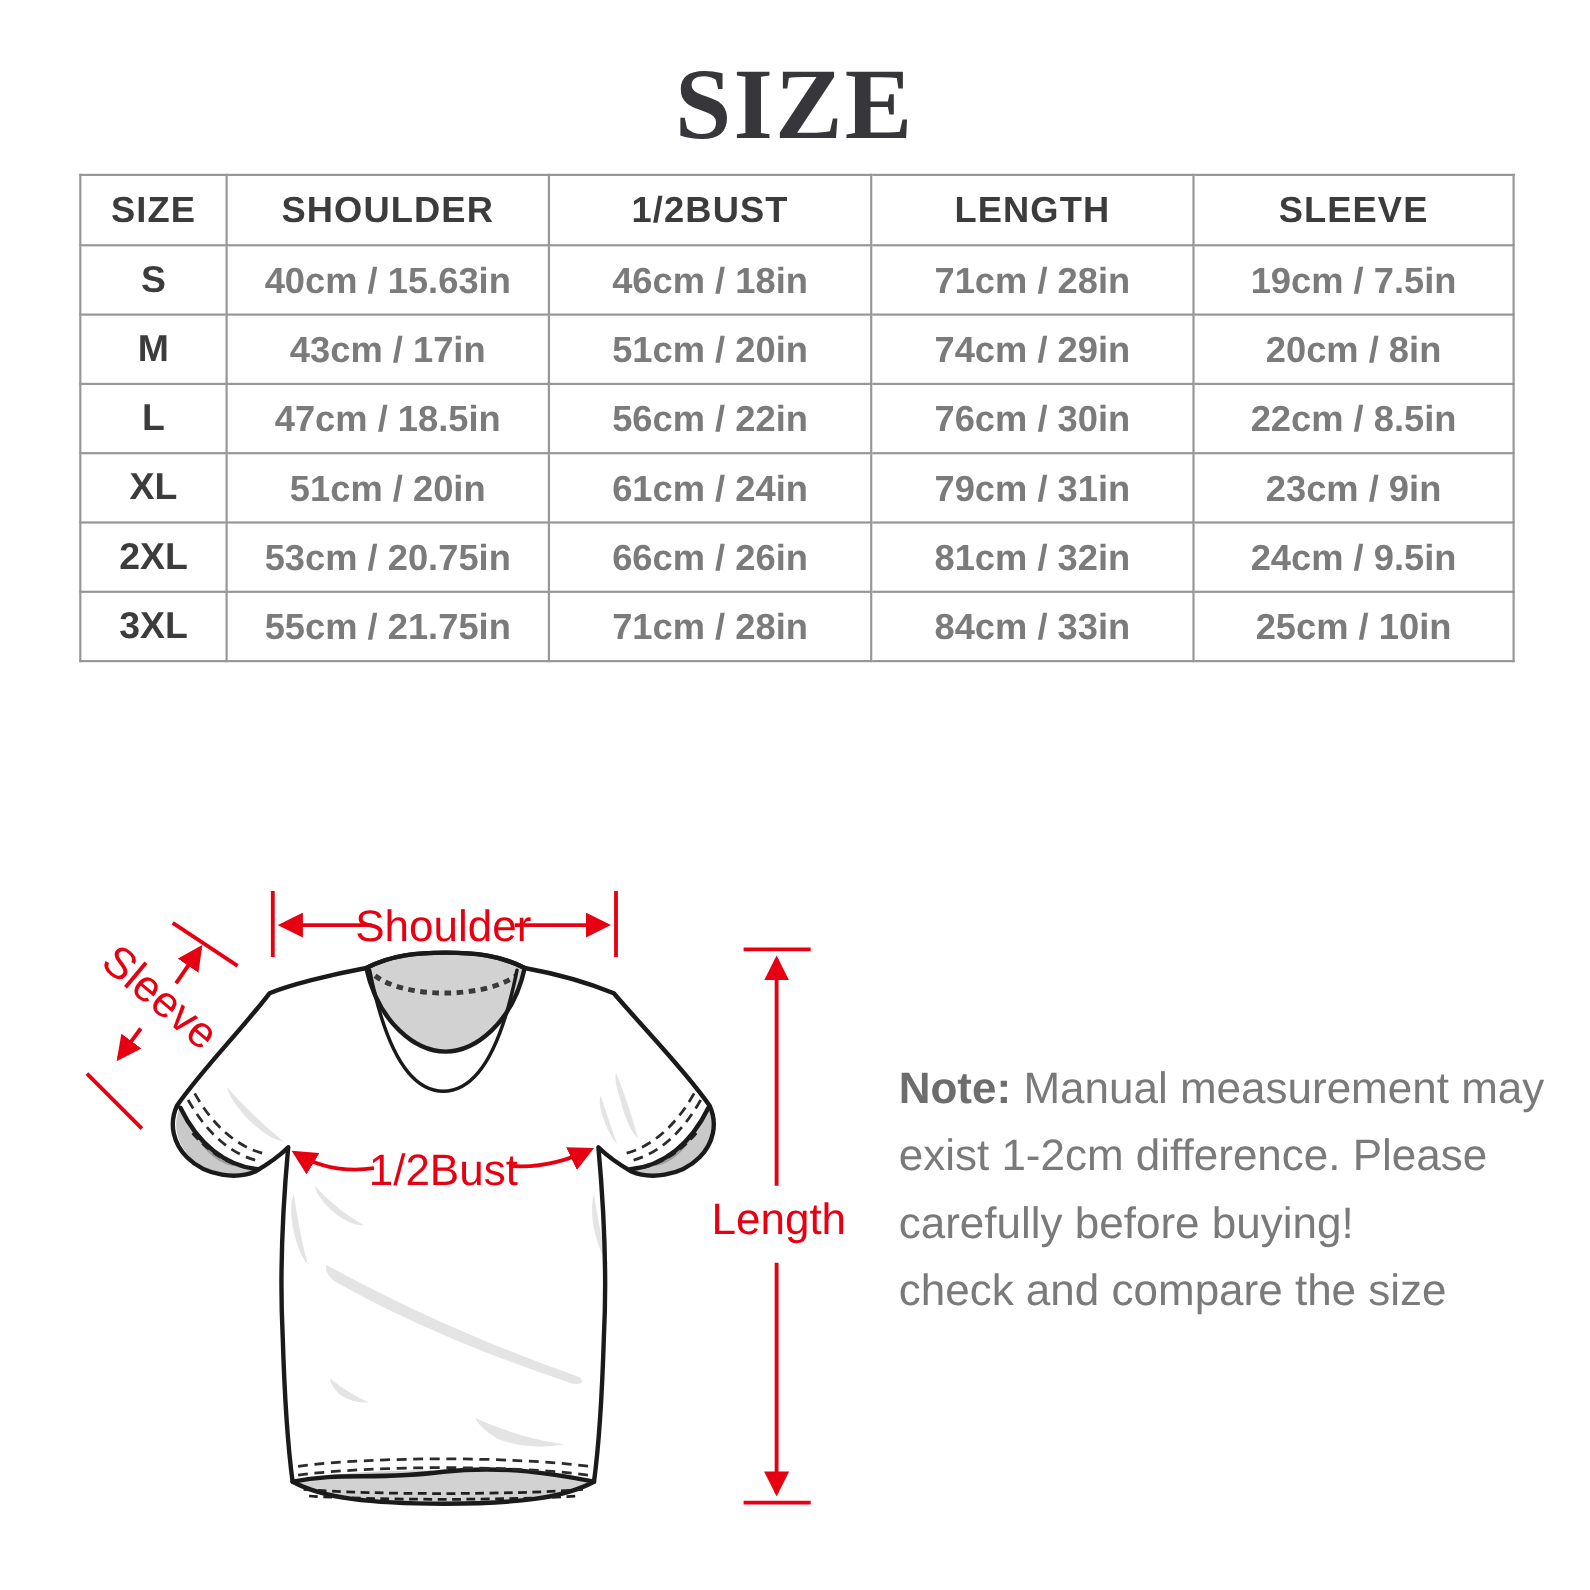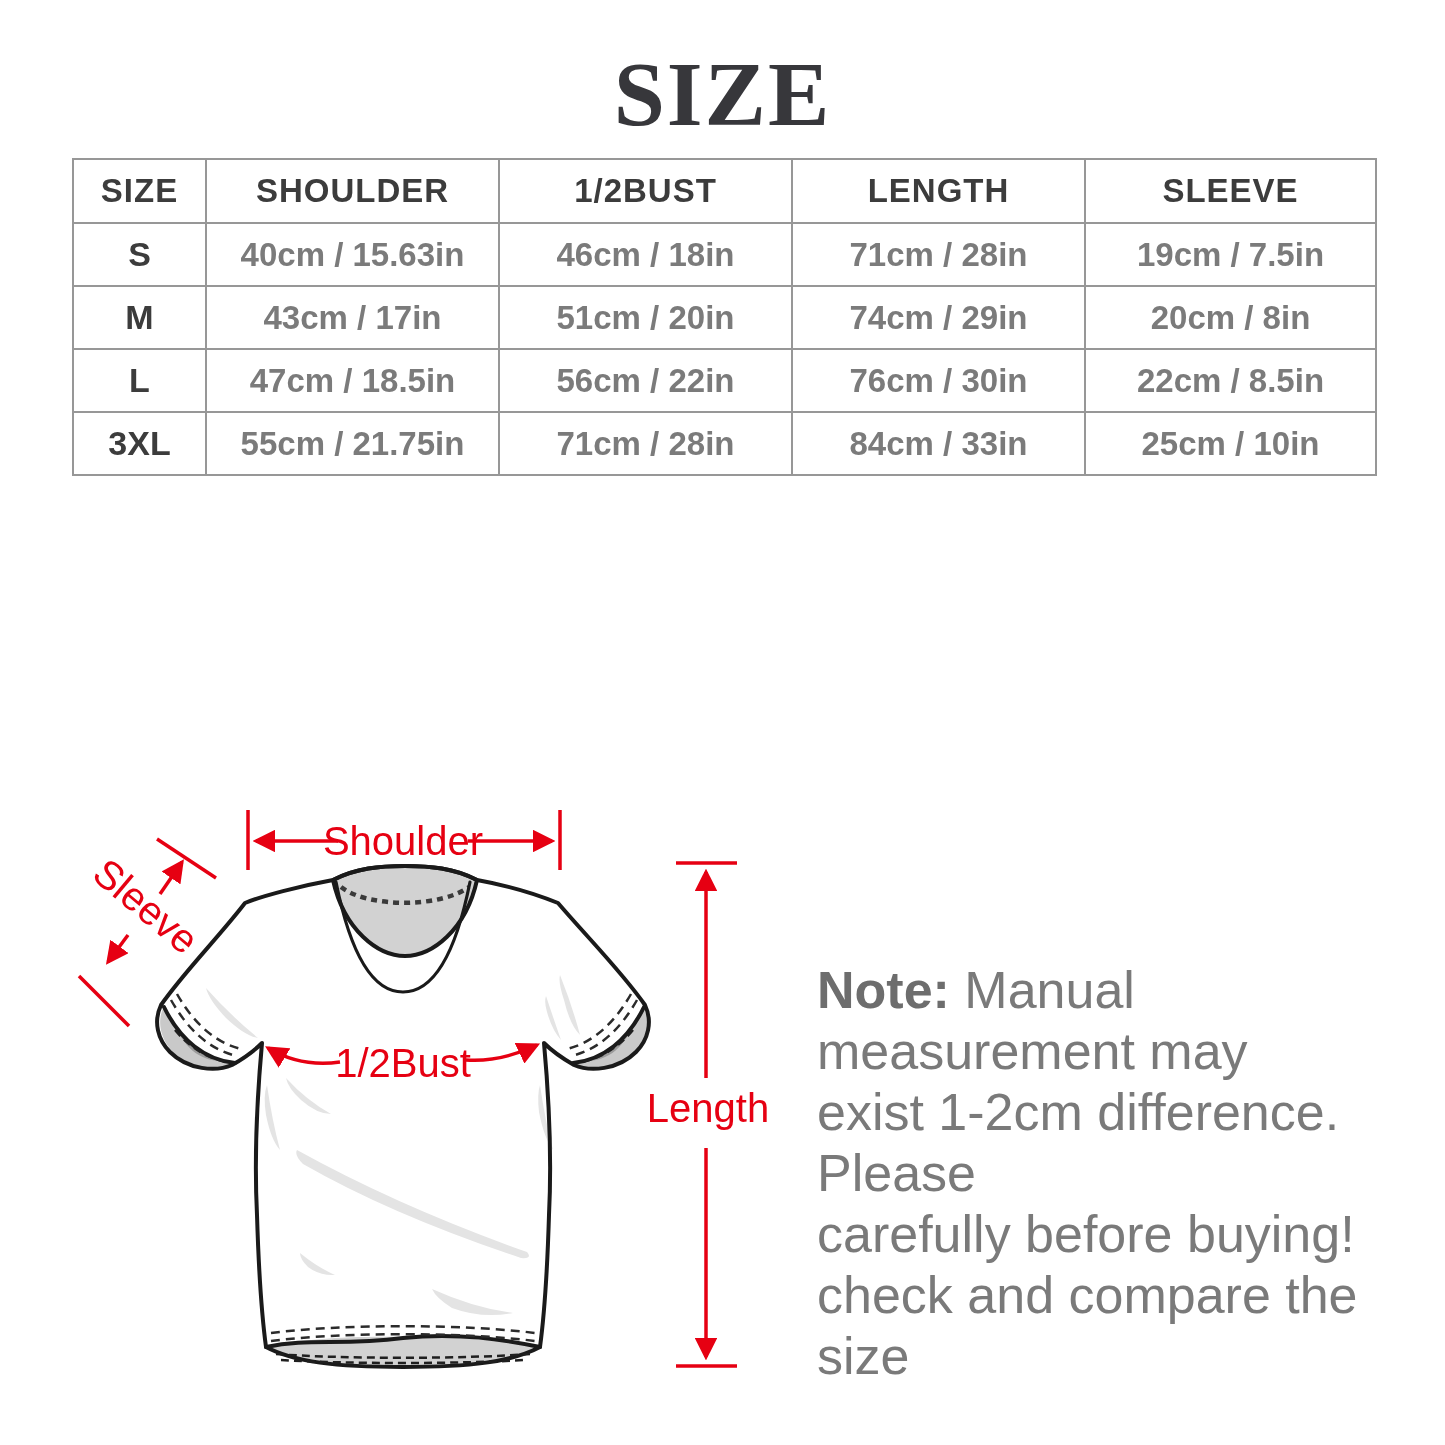--- a/index.html
+++ b/index.html
@@ -37,21 +37,21 @@
   .wrinkle { fill:#e4e4e4; }
   .stitch { fill:none; stroke:#2b2b2b; stroke-width:2.5; stroke-dasharray:9 6; }
   .stitch-dark { fill:none; stroke:#1f1f1f; stroke-width:2.5; stroke-dasharray:8 5; }
   .rib { fill:none; stroke:#3a3a3a; stroke-width:4.5; stroke-dasharray:6 5; }
   
   .red-line { stroke:var(--accent,#e60012); stroke-width:3.5; fill:none; }
   .red-label { fill:var(--accent,#e60012); font-size:40px; font-family:"Liberation Sans",sans-serif; }
   #arrowhead path { fill:var(--accent,#e60012); }
   .note {
     position:absolute; left:817px; top:960px; width:590px;
-    font-size:52px; line-height:61px; color:#7a7a7a;
+    font-size:40px; line-height:61px; color:#7a7a7a;
   }
   .note-label { font-weight:bold; color:#6d6d6d; }
 </style>
 </head>
 <body>
 
 <div class="canvas" style="--accent: #e60012;">
 
   <h1 class="title">SIZE</h1>
 
@@ -86,20 +86,34 @@
           <td>51cm / 20in</td>
           <td>74cm / 29in</td>
           <td>20cm / 8in</td>
         </tr>
         <tr>
           <td class="size-col">L</td>
           <td>47cm / 18.5in</td>
           <td>56cm / 22in</td>
           <td>76cm / 30in</td>
           <td>22cm / 8.5in</td>
+        </tr>
+        <tr>
+          <td class="size-col">XL</td>
+          <td>51cm / 20in</td>
+          <td>61cm / 24in</td>
+          <td>79cm / 31in</td>
+          <td>23cm / 9in</td>
+        </tr>
+        <tr>
+          <td class="size-col">2XL</td>
+          <td>53cm / 20.75in</td>
+          <td>66cm / 26in</td>
+          <td>81cm / 32in</td>
+          <td>24cm / 9.5in</td>
         </tr>
         <tr>
           <td class="size-col">3XL</td>
           <td>55cm / 21.75in</td>
           <td>71cm / 28in</td>
           <td>84cm / 33in</td>
           <td>25cm / 10in</td>
         </tr>
       </tbody>
   </table>

